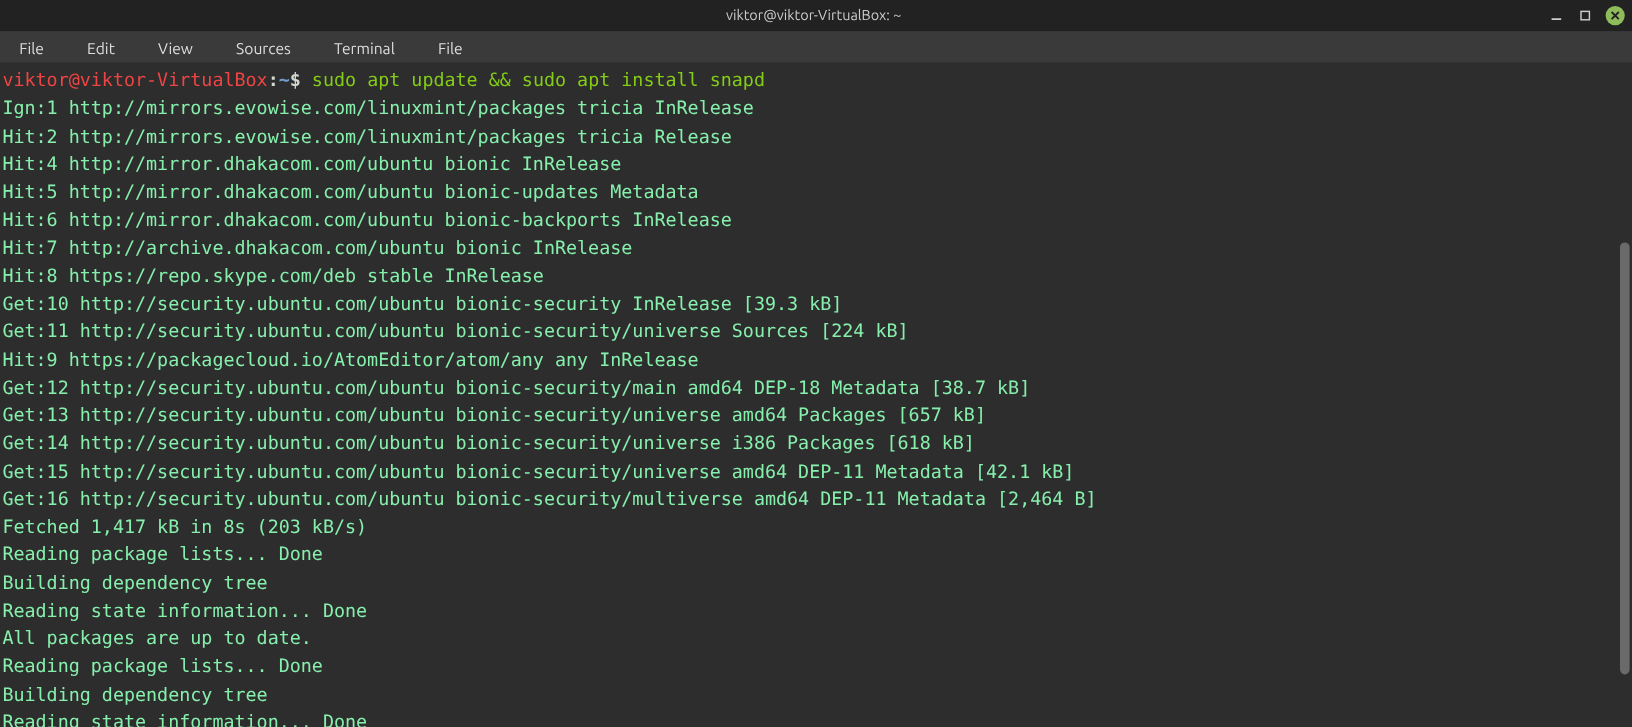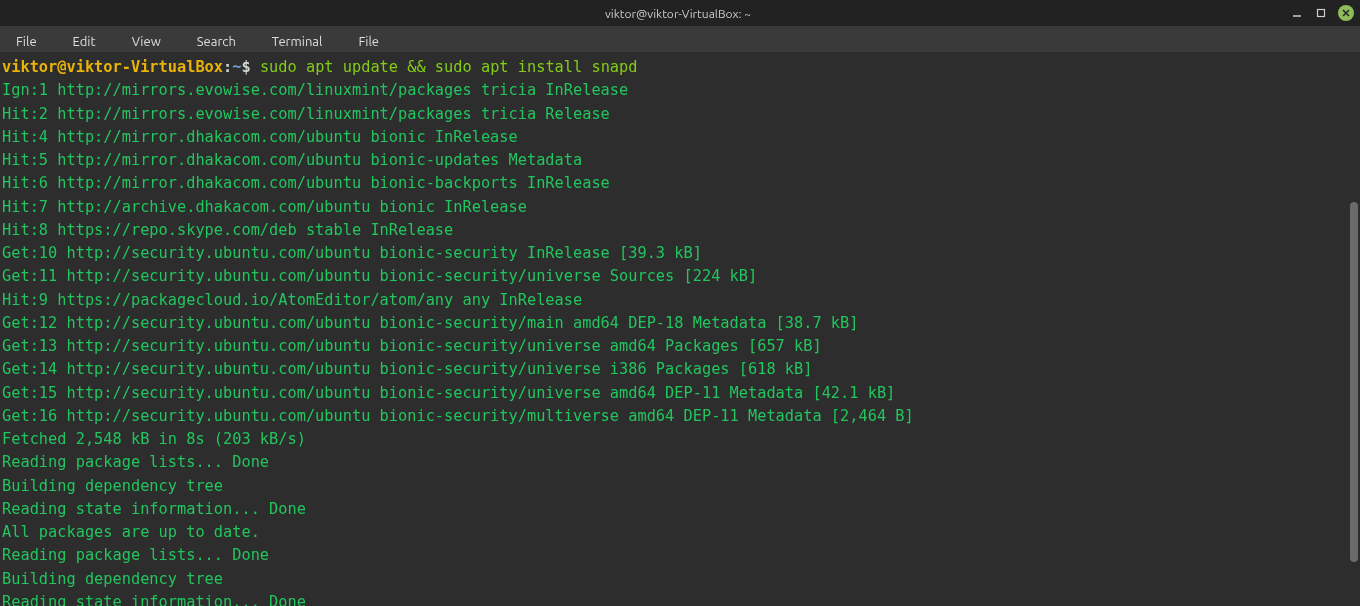--- a/index.html
+++ b/index.html
@@ -75,40 +75,40 @@
   .terminal-body {
     padding: 4px 2px;
     font-size: 15.3px;
     line-height: 1.52;
     letter-spacing: 0px;
     white-space: pre;
     font-family: "DejaVu Sans Mono", "Liberation Mono", monospace;
     color: #d3d7cf;
   }
   .prompt-user {
-    color: #eab308;
-    font-weight: bold;
+    color: #ef4444;
+    font-weight: normal;
   }
   .prompt-colon {
     color: #d3d7cf;
     font-weight: bold;
   }
   .prompt-path {
     color: #729fcf;
     font-weight: bold;
   }
   .prompt-dollar {
     color: #d3d7cf;
     font-weight: bold;
   }
   .command {
     color: #84cc16;
   }
   .out-line {
-    color: #22c55e;
+    color: #86efac;
   }
   .scrollbar {
     position: absolute;
     right: 0;
     top: 52px;
     bottom: 0;
     width: 12px;
     background: transparent;
   }
   .scrollbar-thumb {
@@ -144,42 +144,42 @@
           <line x1="7" y1="1" x2="1" y2="7" stroke="#222" stroke-width="1.5"></line>
         </svg>
     </div>
   </div>
 </div>
 
 <div class="menubar">
   <div class="menu-item">File</div>
   <div class="menu-item">Edit</div>
   <div class="menu-item">View</div>
-  <div class="menu-item">Search</div>
+  <div class="menu-item">Sources</div>
   <div class="menu-item">Terminal</div>
   <div class="menu-item">File</div>
 </div>
 
 <div class="terminal-body"><span class="prompt-user">viktor@viktor-VirtualBox</span><span class="prompt-colon">:</span><span class="prompt-path">~</span><span class="prompt-dollar">$ </span><span class="command">sudo apt update &amp;&amp; sudo apt install snapd</span>
 <span class="out-line">Ign:1 http://mirrors.evowise.com/linuxmint/packages tricia InRelease</span>
 <span class="out-line">Hit:2 http://mirrors.evowise.com/linuxmint/packages tricia Release</span>
 <span class="out-line">Hit:4 http://mirror.dhakacom.com/ubuntu bionic InRelease</span>
 <span class="out-line">Hit:5 http://mirror.dhakacom.com/ubuntu bionic-updates Metadata</span>
 <span class="out-line">Hit:6 http://mirror.dhakacom.com/ubuntu bionic-backports InRelease</span>
 <span class="out-line">Hit:7 http://archive.dhakacom.com/ubuntu bionic InRelease</span>
 <span class="out-line">Hit:8 https://repo.skype.com/deb stable InRelease</span>
 <span class="out-line">Get:10 http://security.ubuntu.com/ubuntu bionic-security InRelease [39.3 kB]</span>
 <span class="out-line">Get:11 http://security.ubuntu.com/ubuntu bionic-security/universe Sources [224 kB]</span>
 <span class="out-line">Hit:9 https://packagecloud.io/AtomEditor/atom/any any InRelease</span>
 <span class="out-line">Get:12 http://security.ubuntu.com/ubuntu bionic-security/main amd64 DEP-18 Metadata [38.7 kB]</span>
 <span class="out-line">Get:13 http://security.ubuntu.com/ubuntu bionic-security/universe amd64 Packages [657 kB]</span>
 <span class="out-line">Get:14 http://security.ubuntu.com/ubuntu bionic-security/universe i386 Packages [618 kB]</span>
 <span class="out-line">Get:15 http://security.ubuntu.com/ubuntu bionic-security/universe amd64 DEP-11 Metadata [42.1 kB]</span>
 <span class="out-line">Get:16 http://security.ubuntu.com/ubuntu bionic-security/multiverse amd64 DEP-11 Metadata [2,464 B]</span>
-<span class="out-line">Fetched 2,548 kB in 8s (203 kB/s)</span>
+<span class="out-line">Fetched 1,417 kB in 8s (203 kB/s)</span>
 <span class="out-line">Reading package lists... Done</span>
 <span class="out-line">Building dependency tree</span>
 <span class="out-line">Reading state information... Done</span>
 <span class="out-line">All packages are up to date.</span>
 <span class="out-line">Reading package lists... Done</span>
 <span class="out-line">Building dependency tree</span>
 <span class="out-line">Reading state information... Done</span></div>
 
 <div class="scrollbar">
   <div class="scrollbar-thumb"></div>

